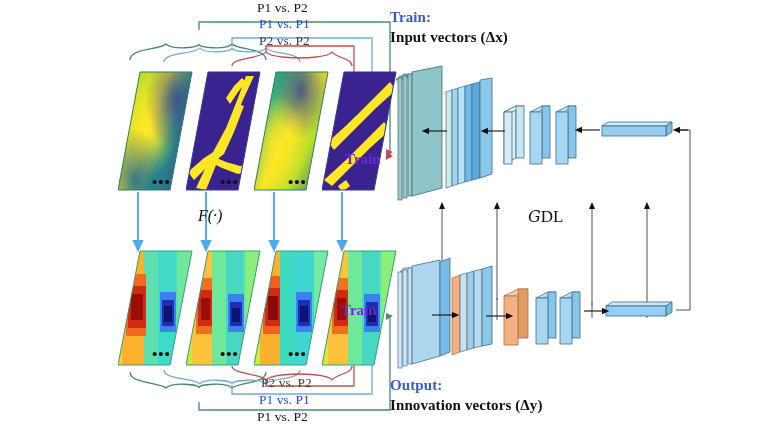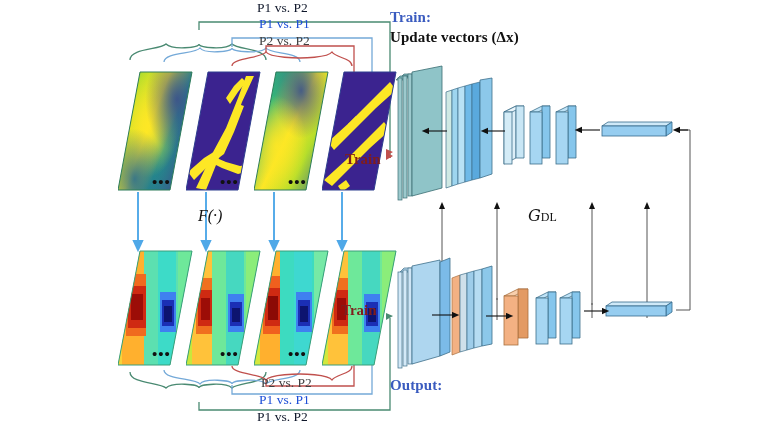--- a/index.html
+++ b/index.html
@@ -11,24 +11,24 @@
 
   
   .pair-lbl{font-size:13.5px;font-weight:400;}
   .c-green{color:#0f172a;}
   .c-blue{color:#1d4ed8;}
   .c-red{color:#404040;}
 
   
   .io-head{font-size:15px;font-weight:bold;color:#3a5bbf;letter-spacing:.1px;}
   .io-sub{font-size:15px;font-weight:bold;color:#111;letter-spacing:.1px;}
-  .train-lbl{font-size:15px;font-weight:bold;color:#7f1d1d;}
+  .train-lbl{font-size:15px;font-weight:bold;color:#6d28d9;}
   .op-lbl{font-size:16px;color:#111;font-style:italic;}
   .op-lbl .cal{font-family:"DejaVu Serif",serif;font-style:italic;}
-  .sub-dl{font-size:12px;font-style:normal;text-align:center;}
+  .sub-dl{font-size:17px;font-style:normal;text-align:center;}
 
   
   svg.layer{position:absolute;left:0;top:0;width:768px;height:432px;overflow:visible;}
   svg.layer *{vector-effect:none;}
 
   
   .fmap{position:absolute;}
   .fmap svg{display:block;}
   .ellipsis{position:absolute;font-size:15px;font-weight:bold;color:#111;letter-spacing:1px;line-height:1;}
 </style>
@@ -426,23 +426,24 @@
 
   <div class="lbl pair-lbl c-green" style="left:257px;top:1px;">P1 vs. P2</div>
   <div class="lbl pair-lbl c-blue" style="left:259px;top:17px;">P1 vs. P1</div>
   <div class="lbl pair-lbl c-red" style="left:259px;top:34px;">P2 vs. P2</div>
 
   <div class="lbl pair-lbl c-red" style="left:261px;top:376px;">P2 vs. P2</div>
   <div class="lbl pair-lbl c-blue" style="left:259px;top:393px;">P1 vs. P1</div>
   <div class="lbl pair-lbl c-green" style="left:257px;top:410px;">P1 vs. P2</div>
 
   <div class="lbl io-head" style="left:390px;top:10px;">Train:</div>
-  <div class="lbl io-sub" style="left:390px;top:30px;">Update vectors (Δx)</div>
+  <div class="lbl io-sub" style="left:390px;top:30px;">Input vectors (Δx)</div>
 
   <div class="lbl io-head" style="left:390px;top:378px;">Output:</div>
+  <div class="lbl io-sub" style="left:390px;top:398px;">Innovation vectors (Δy)</div>
 
   <div class="lbl train-lbl" style="left:345px;top:152px;">Train</div>
   <div class="lbl train-lbl" style="left:341px;top:303px;">Train</div>
 
   <div class="lbl op-lbl" style="left:528px;top:208px;">
     <span class="cal">G</span><span class="sub-dl">DL</span>
   </div>
 
 </div>
 

